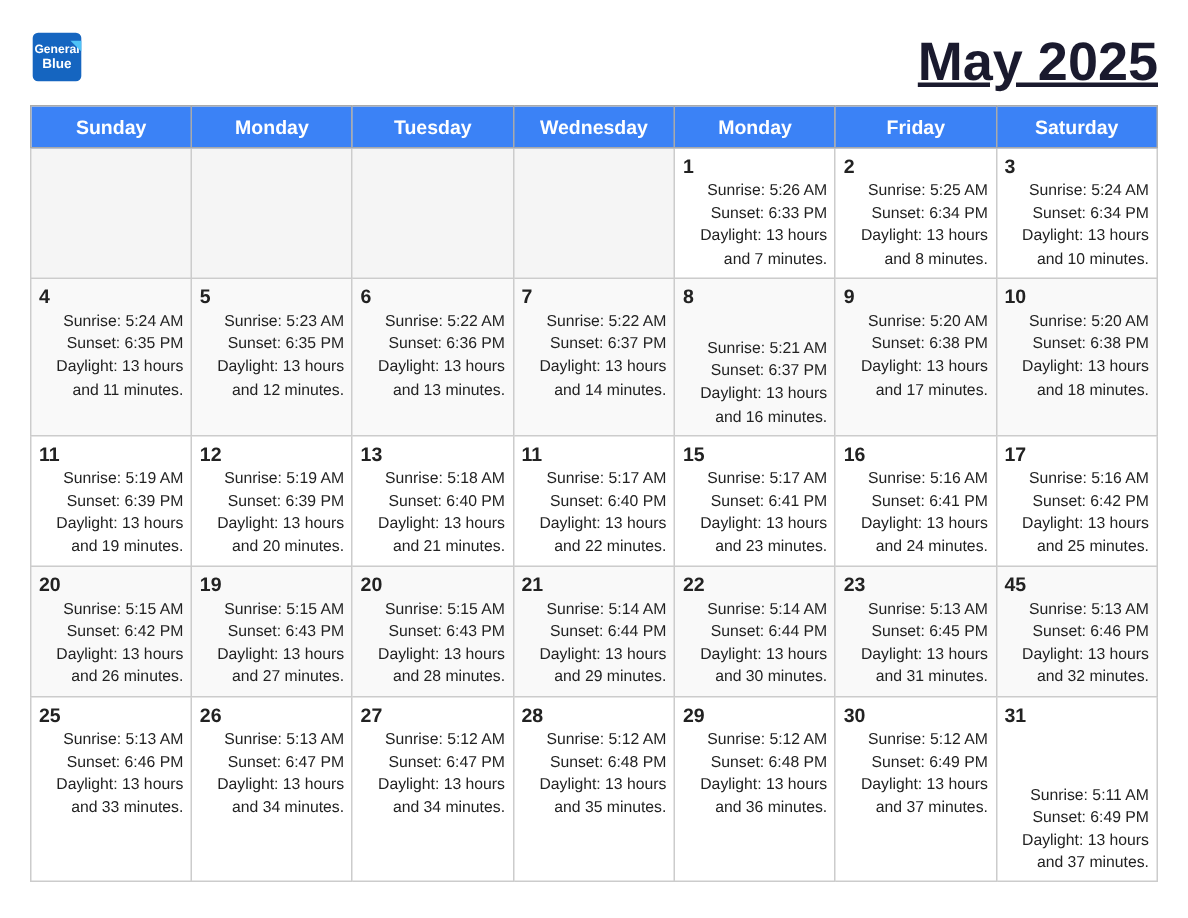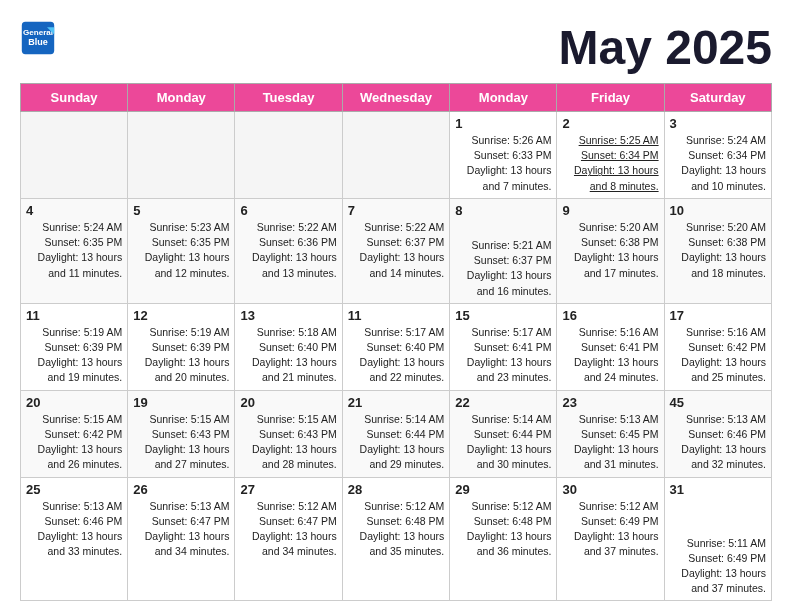--- a/index.html
+++ b/index.html
@@ -22,35 +22,36 @@
       gap: 4px;
     }
     .logo-icon {
       width: 36px;
       height: 36px;
     }
     .title-block {
       text-align: right;
     }
     .main-title {
-      font-size: 48px;
+      font-size: 36px;
       font-weight: bold;
       color: #1a1a2e;
+      text-decoration: underline;
     }
     .subtitle {
       font-size: 16px;
       color: #333;
     }
     .calendar {
       width: 100%;
       border-collapse: collapse;
       margin-top: 8px;
     }
     .calendar th {
-      background: #ec4899;
+      background: #3b82f6;
       color: #fff;
       font-size: 13px;
       font-weight: bold;
       padding: 6px 4px;
       text-align: center;
       border: 1px solid #aaa;
     }
     .calendar td {
       border: 1px solid #ccc;
       vertical-align: top;
@@ -116,21 +117,21 @@
         <td class="empty"></td>
         <td>
           <span class="day-num">1</span>
           <div class="day-info" style="white-space: pre-line;">Sunrise: 5:26 AM
 Sunset: 6:33 PM
 Daylight: 13 hours
 and 7 minutes.</div>
         </td>
         <td>
           <span class="day-num">2</span>
-          <div class="day-info" style="white-space: pre-line; text-decoration: underline;">Sunrise: 5:25 AM
+          <div class="day-info" style="white-space: pre-line;">Sunrise: 5:25 AM
 Sunset: 6:34 PM
 Daylight: 13 hours
 and 8 minutes.</div>
         </td>
         <td>
           <span class="day-num">3</span>
           <div class="day-info" style="white-space: pre-line;">Sunrise: 5:24 AM
 Sunset: 6:34 PM
 Daylight: 13 hours
 and 10 minutes.</div>

